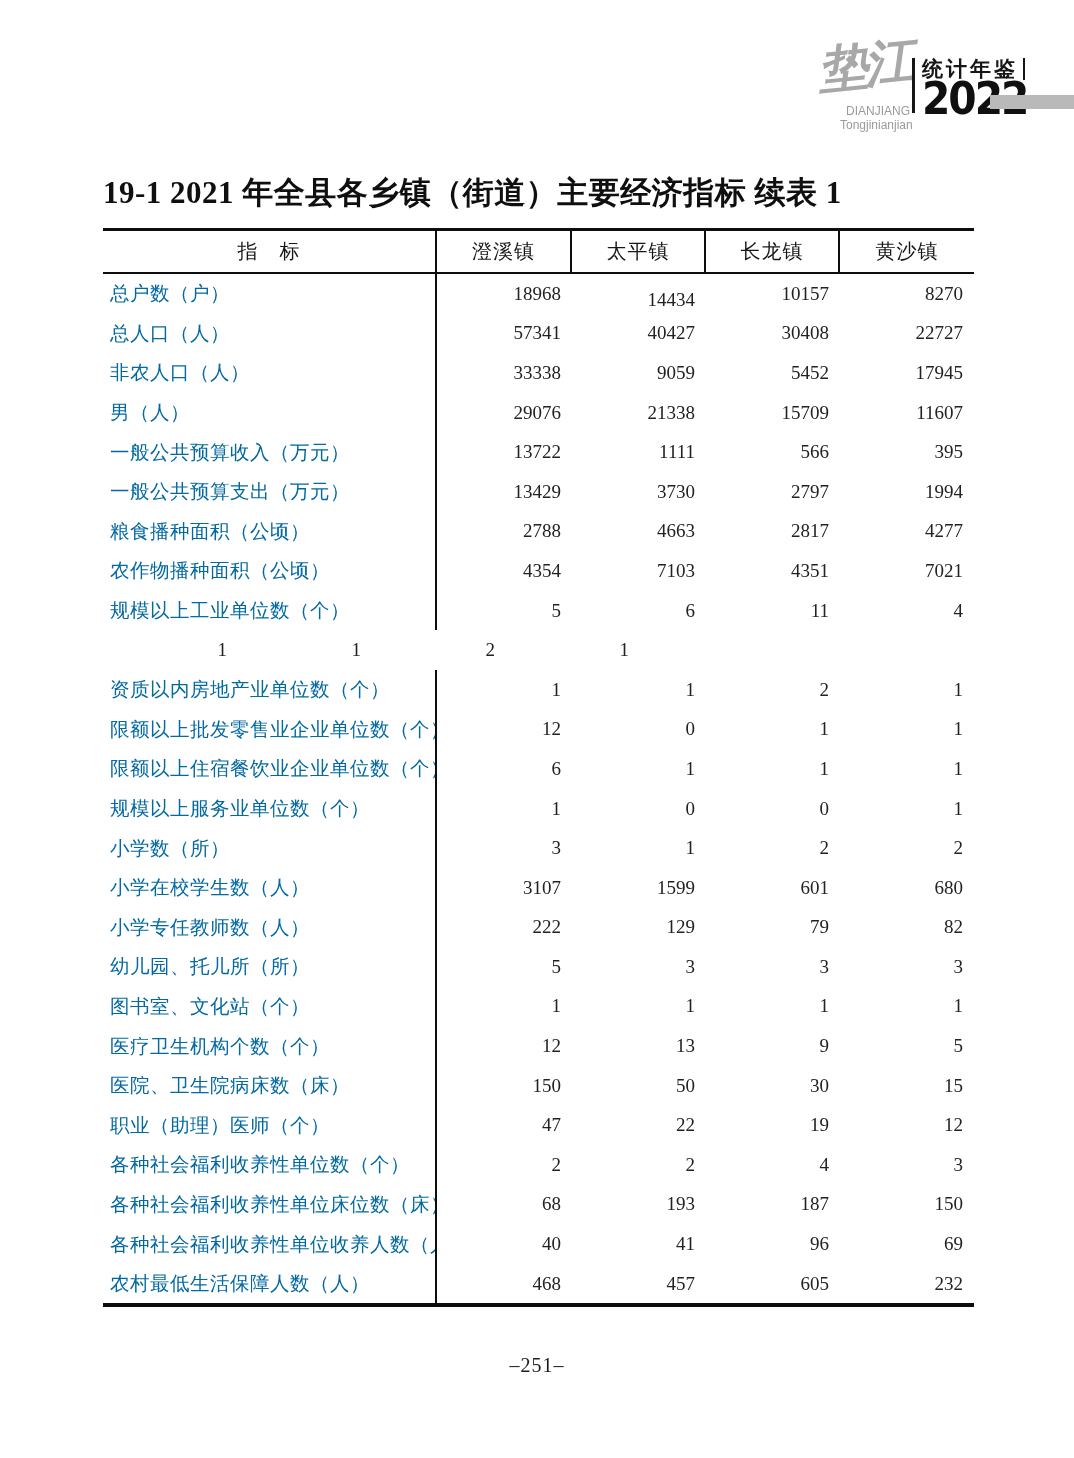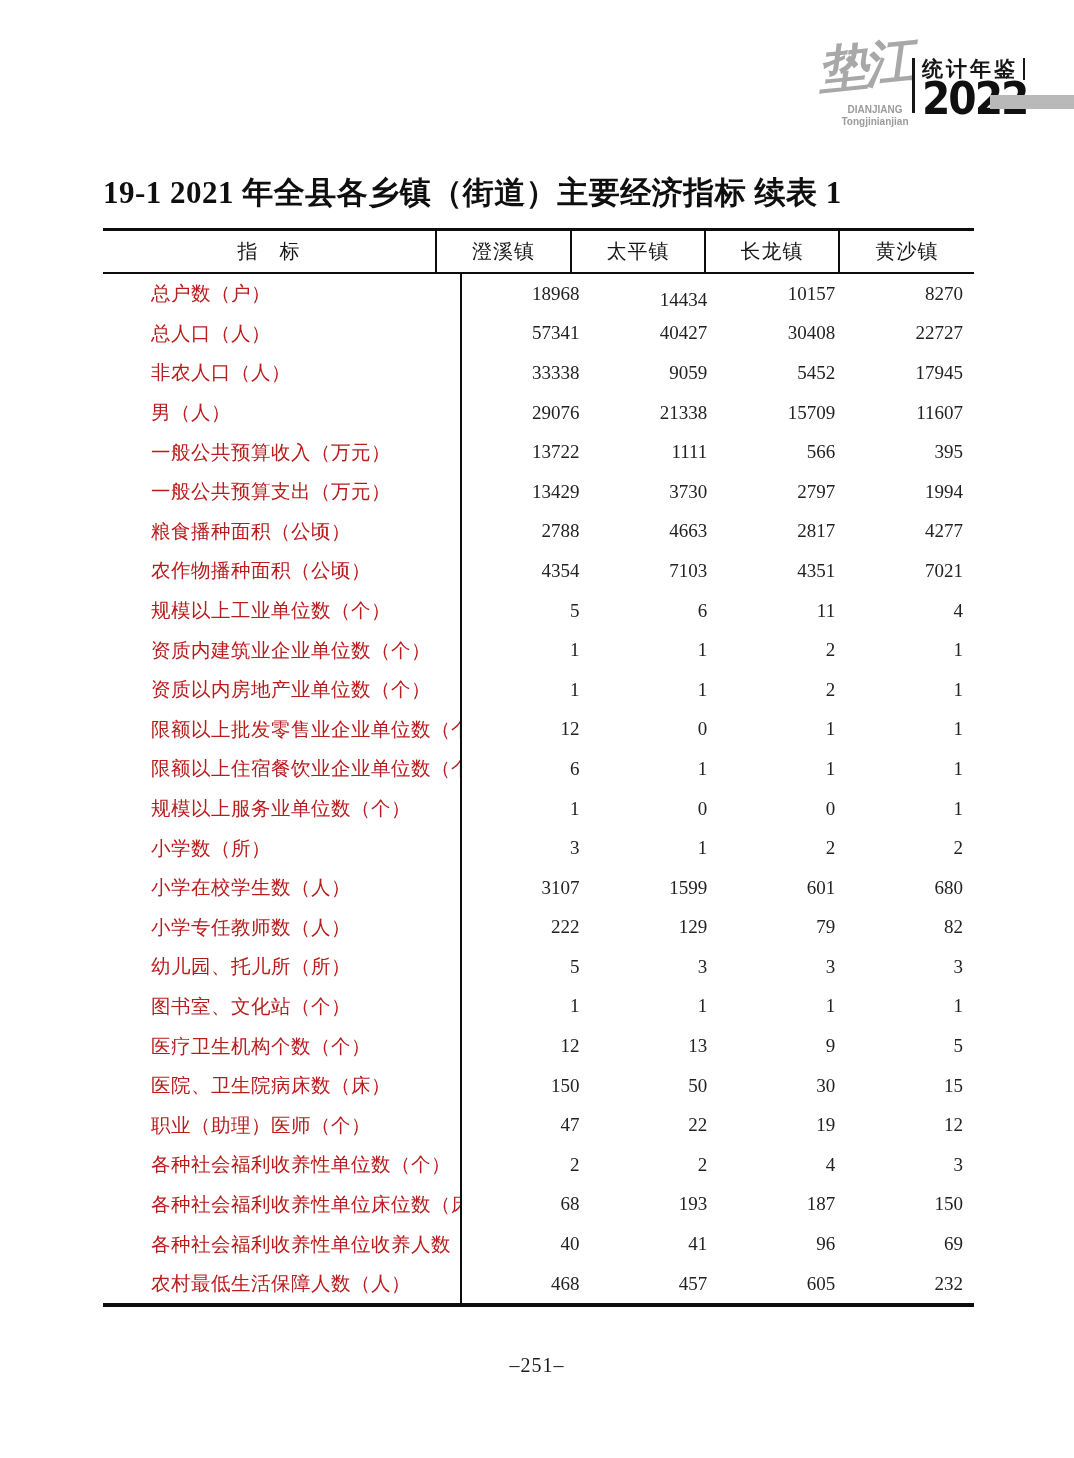--- a/index.html
+++ b/index.html
@@ -17,23 +17,23 @@
   .logo { position:absolute; left:818px; top:50px; width:256px; height:78px; }
   .logo-calli {
     position:absolute; left:0; top:-10px; width:100px;
     font-size:50px; line-height:1;
     color:#a8a8a8; font-style:italic; font-weight:bold;
     transform:rotate(-6deg); letter-spacing:-4px;
     font-family:"DejaVu Serif",serif;
   }
   .logo-en {
     position:absolute; left:22px; top:54px; width:70px;
-    text-align:center; color:#9b9b9b;
+    text-align:right; color:#9b9b9b;
     font-family:"Liberation Sans",sans-serif;
-    font-size:10px; font-weight:bold; line-height:1.2;
+    font-size:12px; font-weight:normal; line-height:1.2;
     white-space:nowrap;
   }
   .logo-block { position:absolute; left:94px; top:8px; border-left:3px solid #161616; padding-left:7px; }
   .logo-yb {
     font-size:21px; font-weight:bold; letter-spacing:3px; line-height:1.05;
     color:#161616; font-family:"DejaVu Sans","Liberation Sans",sans-serif;
     border-right:2px solid #161616; padding-right:5px; display:inline-block;
   }
   .logo-year {
     font-size:40px; font-weight:900; line-height:0.82; letter-spacing:-2px;
@@ -59,22 +59,22 @@
   .th {
     height:100%; display:flex; align-items:center; justify-content:center;
     font-size:20px; color:#161616; letter-spacing:1px;
   }
   .th.sep { border-right:2px solid #0d0d0d; }
   .tbody { border-bottom:4px solid #0d0d0d; }
   .trow { display:flex; height:39.6px; }
   .tcell { display:flex; align-items:center; }
   .tcell.label {
     width:334px; border-right:2px solid #0d0d0d;
-    padding-left:7px; font-size:19.5px; color:#b91c1c;
-    letter-spacing:0.5px; white-space:nowrap; overflow:hidden;margin-left:41px;
+    padding-left:7px; font-size:19.5px; color:#0369a1;
+    letter-spacing:0.5px; white-space:nowrap; overflow:hidden;
   }
   .tcell.num {
     justify-content:flex-end; padding-right:11px;
     font-size:19px; color:#222;
   }
 
   
   .footer {
     position:absolute; top:1354px; left:0; width:100%;
     text-align:center; font-size:20px; letter-spacing:1px; color:#1a1a1a;
@@ -166,21 +166,20 @@
           <div class="tcell num" style="width: 134px;">7021</div>
         </div>
         <div class="trow">
           <div class="tcell label">规模以上工业单位数（个）</div>
           <div class="tcell num" style="width: 135px;">5</div>
           <div class="tcell num" style="width: 134px;">6</div>
           <div class="tcell num" style="width: 134px;">11</div>
           <div class="tcell num" style="width: 134px;">4</div>
         </div>
         <div class="trow">
-          <div class="tcell label">资质内建筑业企业单位数（个）</div>
           <div class="tcell num" style="width: 135px;">1</div>
           <div class="tcell num" style="width: 134px;">1</div>
           <div class="tcell num" style="width: 134px;">2</div>
           <div class="tcell num" style="width: 134px;">1</div>
         </div>
         <div class="trow">
           <div class="tcell label">资质以内房地产业单位数（个）</div>
           <div class="tcell num" style="width: 135px;">1</div>
           <div class="tcell num" style="width: 134px;">1</div>
           <div class="tcell num" style="width: 134px;">2</div>

